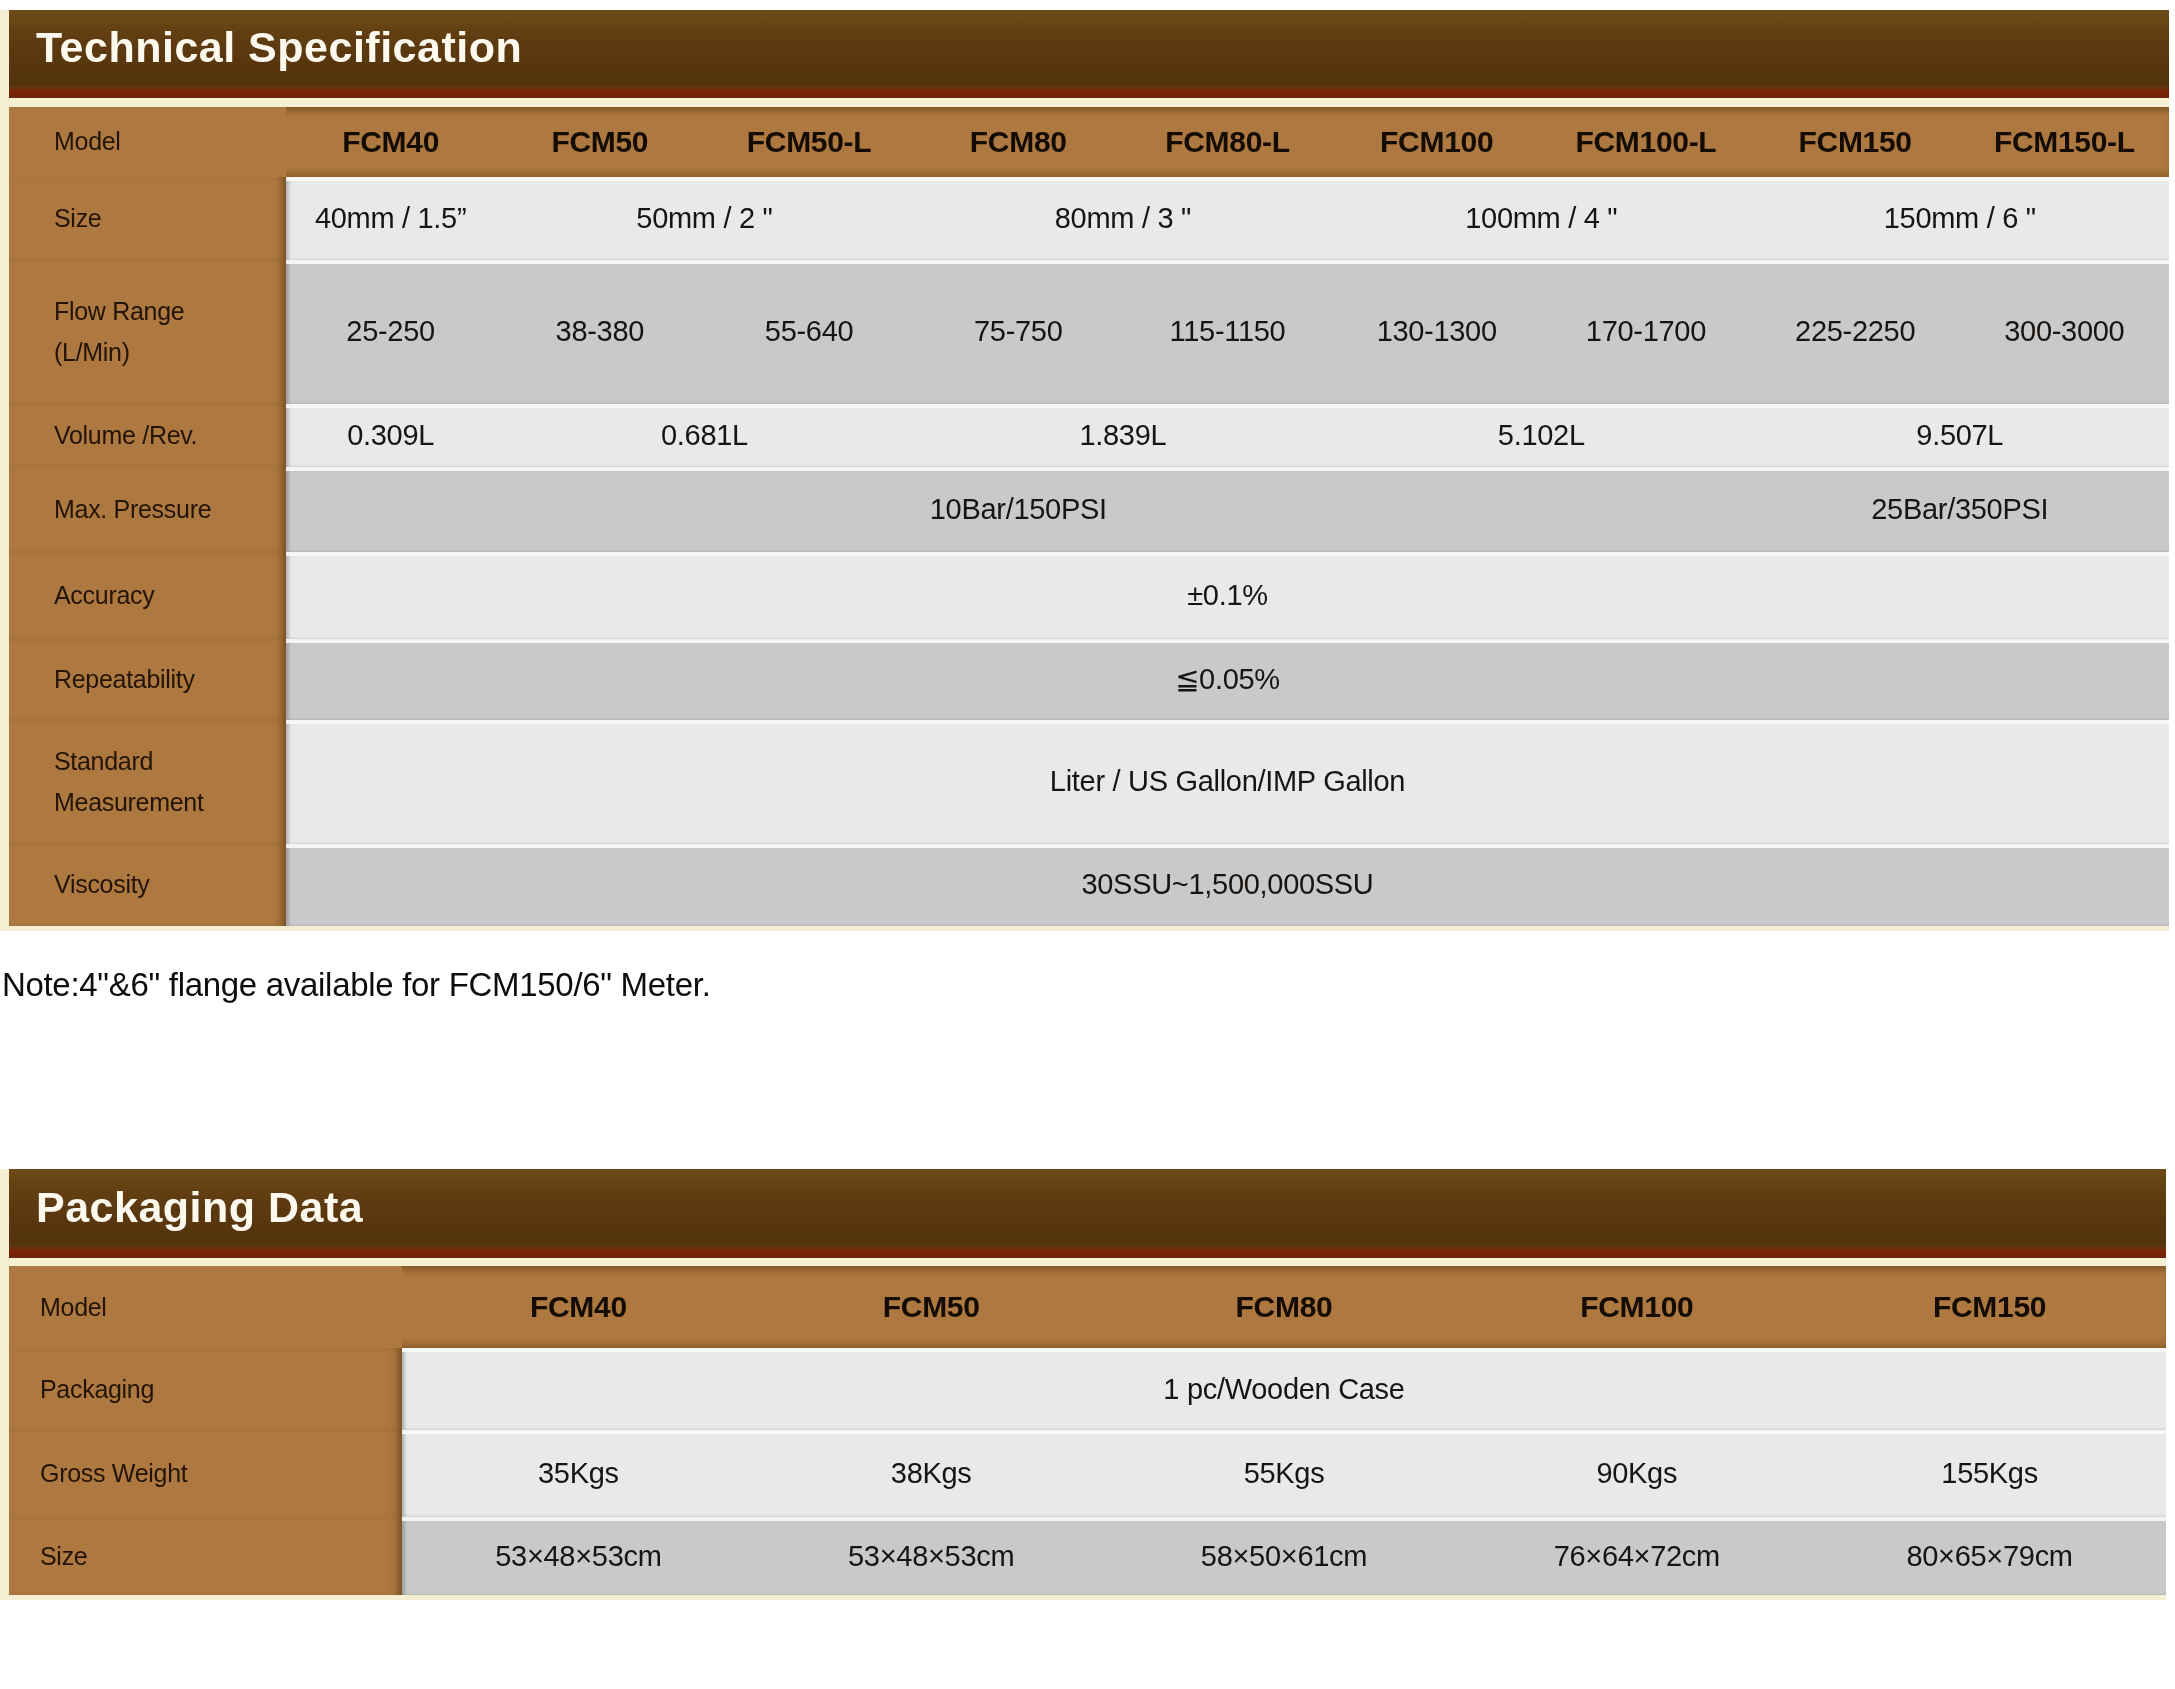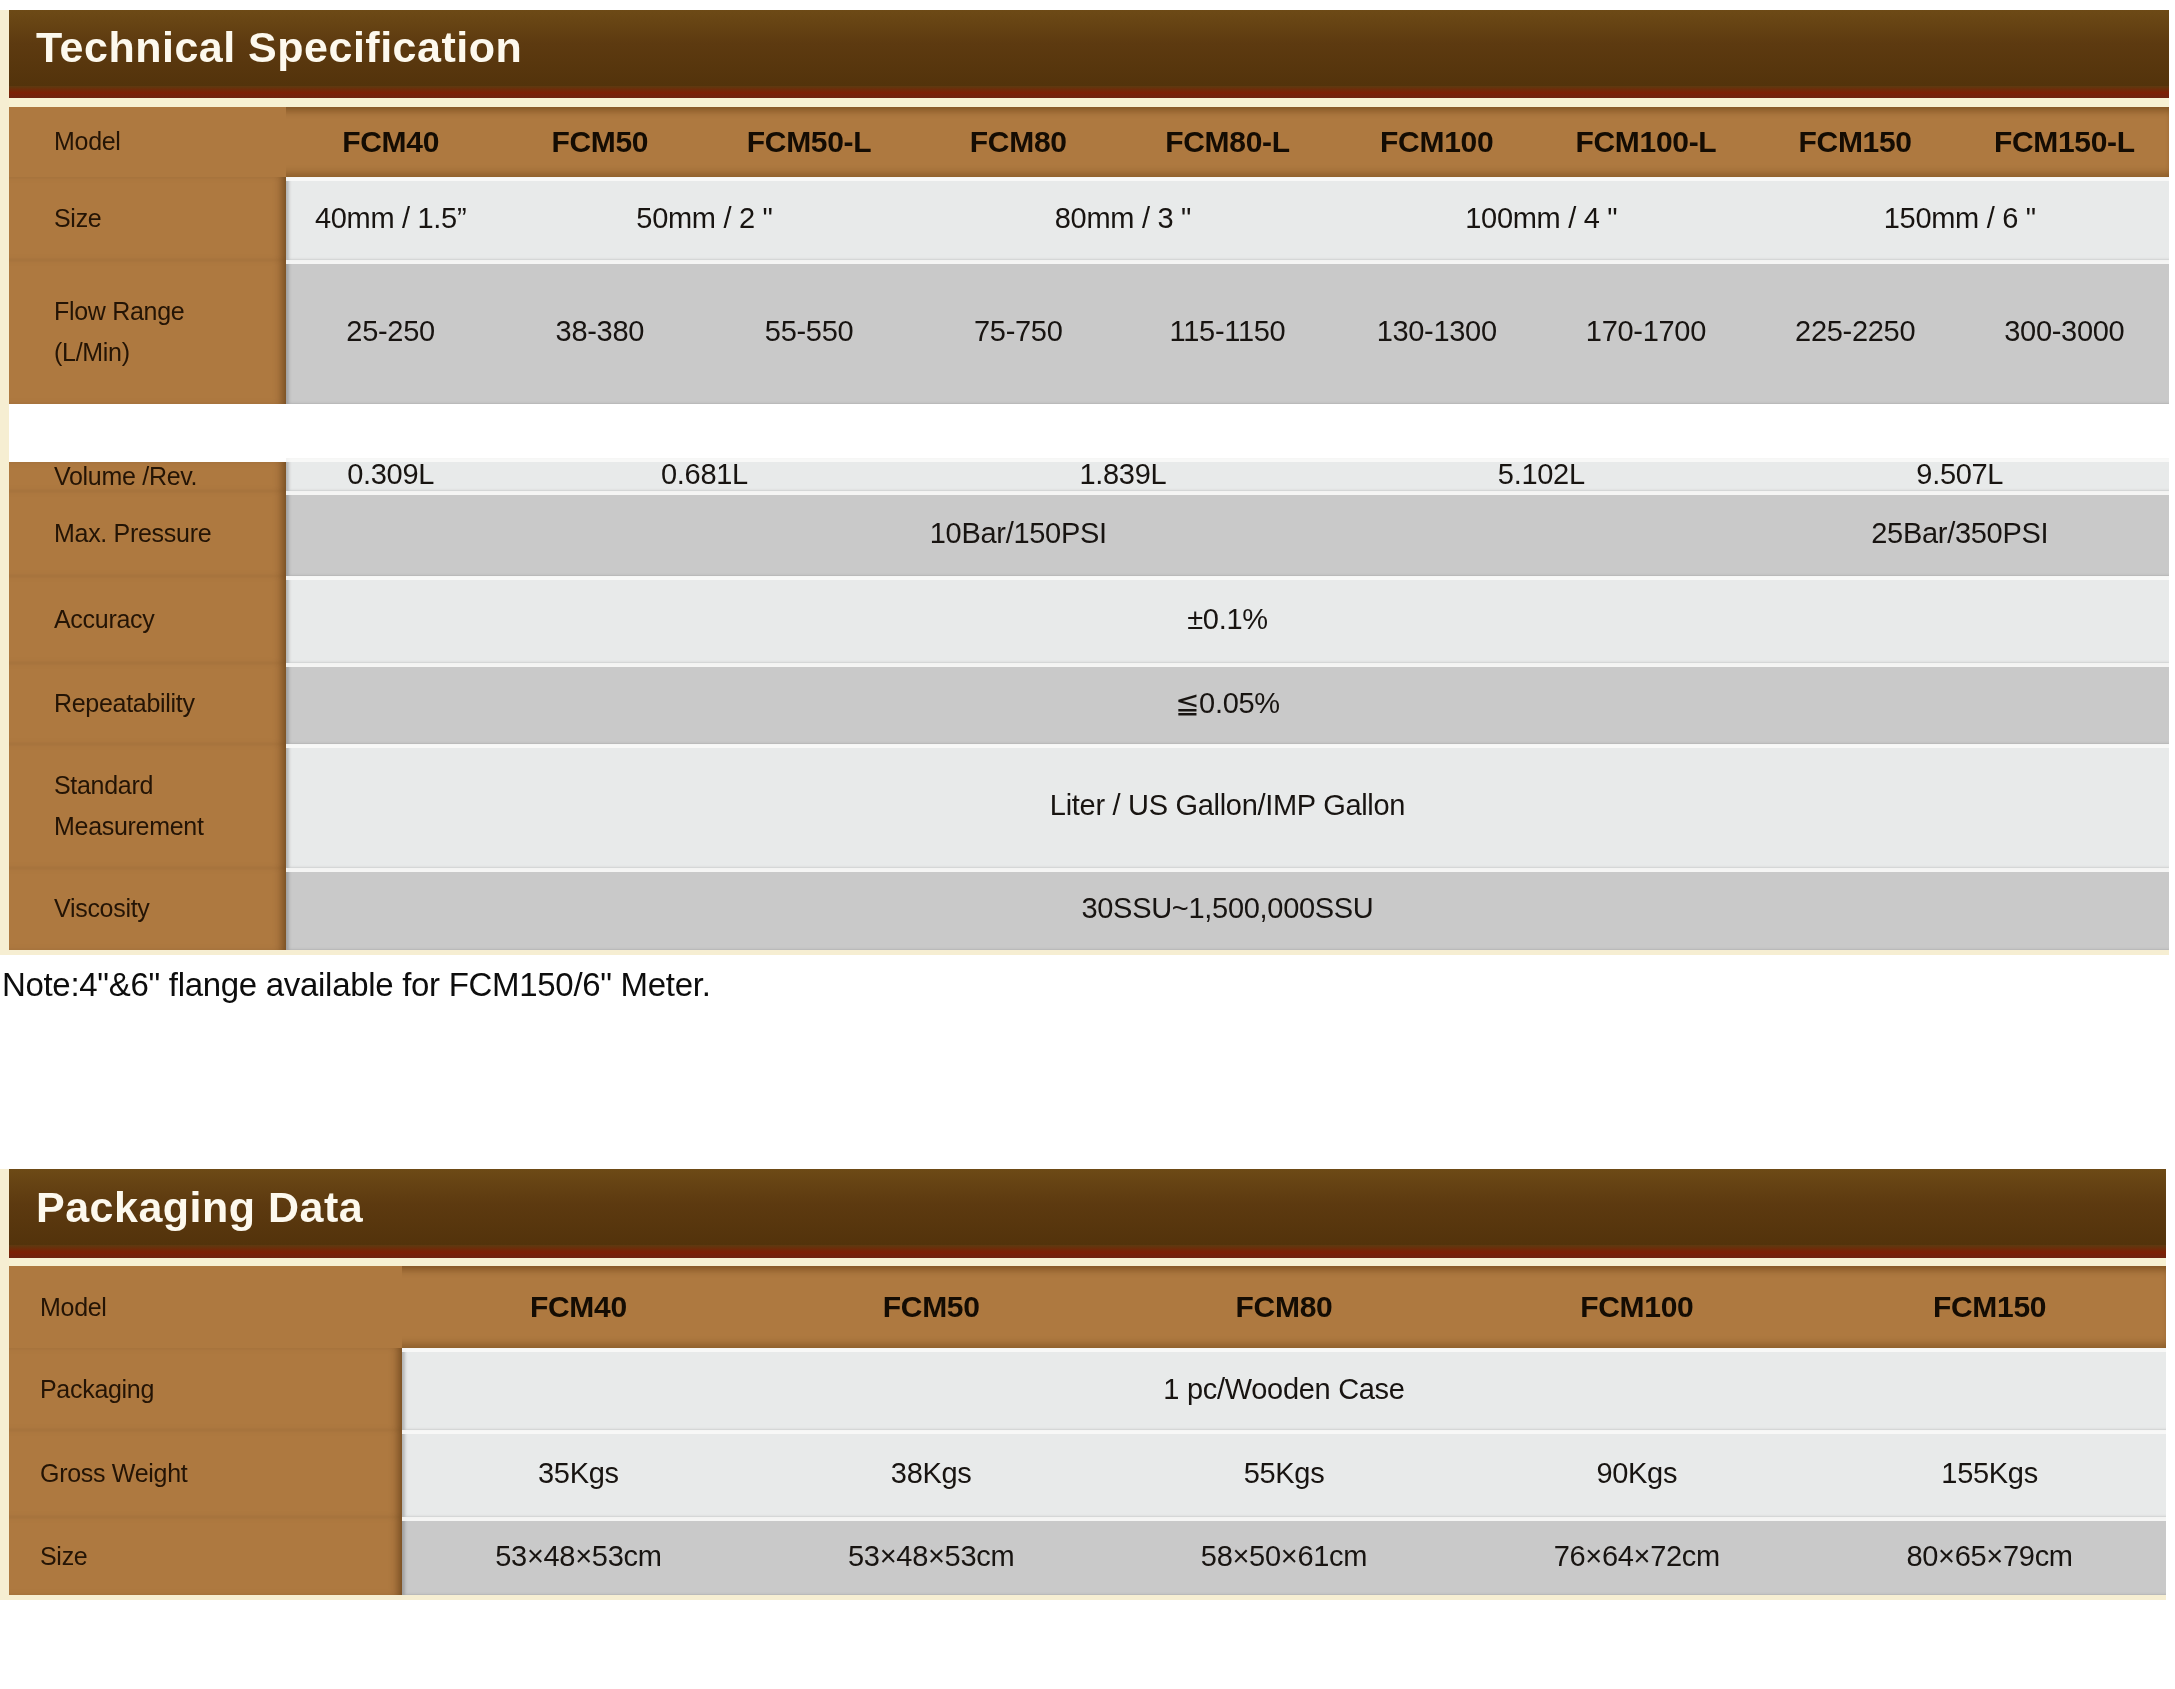--- a/index.html
+++ b/index.html
@@ -87,30 +87,30 @@
           </div>
         </div>
         <div class="row data-row" style="height: 144px;">
           <div class="label-cell">
             <div>Flow Range</div>
             <div>(L/Min)</div>
           </div>
           <div class="data-area shade-dark">
             <div class="cell" style="flex-grow: 1;">25-250</div>
             <div class="cell" style="flex-grow: 1;">38-380</div>
-            <div class="cell" style="flex-grow: 1;">55-550</div>
+            <div class="cell" style="flex-grow: 1;">55-640</div>
             <div class="cell" style="flex-grow: 1;">75-750</div>
             <div class="cell" style="flex-grow: 1;">115-1150</div>
             <div class="cell" style="flex-grow: 1;">130-1300</div>
             <div class="cell" style="flex-grow: 1;">170-1700</div>
             <div class="cell" style="flex-grow: 1;">225-2250</div>
             <div class="cell" style="flex-grow: 1;">300-3000</div>
           </div>
         </div>
-        <div class="row data-row" style="height: 87px; align-items: flex-end;">
+        <div class="row data-row" style="height: 63px;">
           <div class="label-cell">
             <div>Volume /Rev.</div>
           </div>
           <div class="data-area shade-light">
             <div class="cell" style="flex-grow: 1;">0.309L</div>
             <div class="cell" style="flex-grow: 2;">0.681L</div>
             <div class="cell" style="flex-grow: 2;">1.839L</div>
             <div class="cell" style="flex-grow: 2;">5.102L</div>
             <div class="cell" style="flex-grow: 2;">9.507L</div>
           </div>

